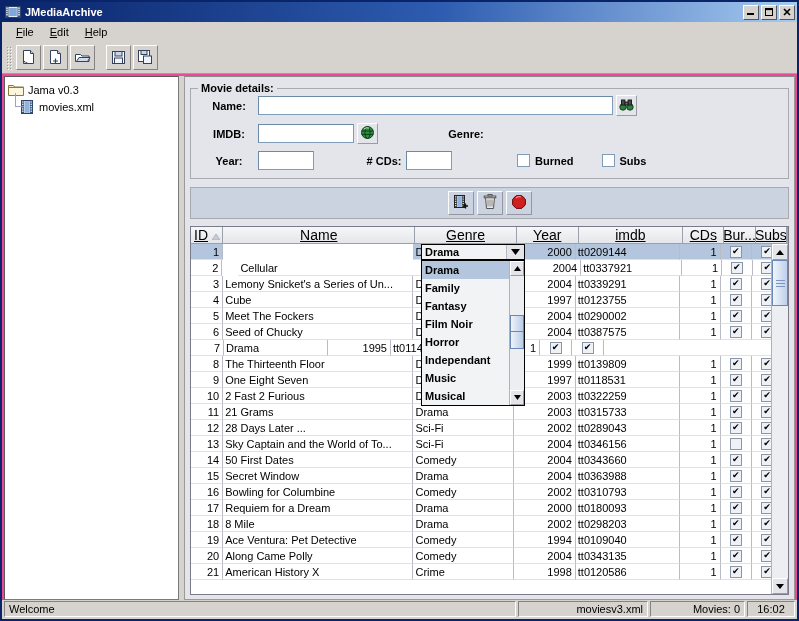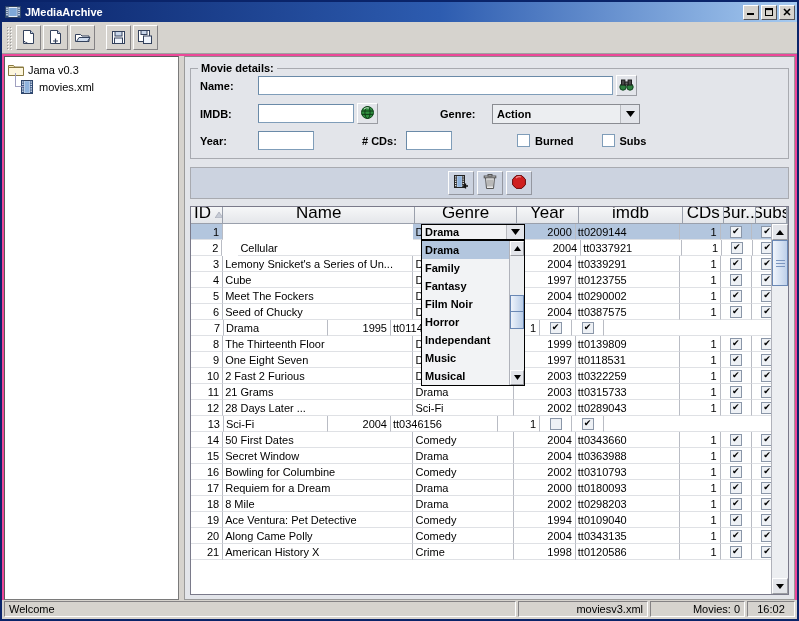--- a/index.html
+++ b/index.html
@@ -119,21 +119,21 @@
     background: #e3e5ea;
     flex: 0 0 auto;
   }
   .groupbox-title {
     position: absolute; top: -7px; left: 7px;
     background: #e3e5ea; padding: 0 3px;
     font-weight: bold; font-size: 11px; color: #000;
   }
   .frow { display: flex; align-items: center; margin-bottom: 7px; }
   .frow:last-child { margin-bottom: 0; }
-  .flabel { font-weight: bold; font-size: 11px; color: #000; }
+  .flabel { font-weight: bold; font-size: 11px; color: #000; text-align: center; }
   .tfield {
     background: #fff;
     border: 1px solid #7f9db9;
     border-top-color:#6a8aa8; border-left-color:#6a8aa8;
     height: 19px;
   }
   .icon-btn {
     width: 21px; height: 21px;
     background: #e3e5ea;
     border: 1px solid #fff;
@@ -185,22 +185,22 @@
     background: #fff;
     min-height: 0; position: relative;
     overflow: hidden;
   }
   .thead { display: flex; height: 17px; flex: 0 0 auto; background: #eceef1; }
   .th {
     background: linear-gradient(to bottom, #f6f7f8, #e4e6ea);
     border-right: 1px solid #9aa0ac;
     border-bottom: 1px solid #9aa0ac;
     display: flex; align-items: flex-end; justify-content: center;
-    font-size: 17px; color: #000;
-    overflow: hidden; white-space: nowrap;
+    font-size: 14px; color: #000;
+    overflow: hidden; white-space: nowrap; text-decoration: underline;
   }
   .th.left { justify-content: flex-start; padding-left: 3px; }
   .tbody { flex: 1 1 auto; position: relative; overflow: hidden; }
   .trow { display: flex; height: 16px; }
   .trow.sel .td { background: #b3c6de; }
   .td {
     border-right: 1px solid #b9bcc4;
     border-bottom: 1px solid #dfe1e5;
     display: flex; align-items: center;
     font-size: 11px; color: #000; background: #fff;
@@ -343,20 +343,25 @@
           </svg>
       </span>
       <span class="win-btn">
         <svg width="10" height="10" viewBox="0 0 10 10">
             <path d="M2 2 L8 8 M8 2 L2 8" stroke="#000" stroke-width="1.6"></path>
           </svg>
       </span>
     </span>
   </div>
 
+  <div class="menubar">
+    <span class="menu-item"><u>F</u><span>ile</span></span>
+    <span class="menu-item"><u>E</u><span>dit</span></span>
+    <span class="menu-item"><u>H</u><span>elp</span></span>
+  </div>
 
   <div class="toolbar">
     <span class="grip"></span>
     <span class="tb-btn">
       <svg width="17" height="17" viewBox="0 0 17 17">
         <path d="M3.5 1.5 h7 l3 3 v10 h-10 z" fill="#fff" stroke="#33415c"></path>
         <path d="M10.5 1.5 v3 h3" fill="#c8d6ea" stroke="#33415c"></path>
         <path d="M3 11 l2.5 2.5 M4 13.5 l1.2 1.2 M6 12.8 l1.2 1.2" stroke="#33415c" stroke-width="1"></path>
       </svg>
     </span>
@@ -457,28 +462,20 @@
             <span>
               <svg width="15" height="15" viewBox="0 0 15 15">
                 <circle cx="7.5" cy="7.5" r="6" fill="#2f8f3f" stroke="#10481c"></circle>
                 <path d="M1.8 6 h11.4 M1.8 9.4 h11.4" stroke="#0f3d18" fill="none"></path>
                 <ellipse cx="7.5" cy="7.5" rx="2.6" ry="6" fill="none" stroke="#0f3d18"></ellipse>
                 <path d="M4 4 a5 5 0 0 1 5 -1" stroke="#cdebd2" fill="none"></path>
               </svg>
             </span>
           </span>
           <span class="flabel" style="margin-left:62px;width:52px">Genre:</span>
-          <span class="combo" style="width:148px">
-            <span class="combo-text">Action</span>
-            <span class="combo-arrow">
-              <svg width="9" height="6" viewBox="0 0 9 6">
-                  <path d="M0 0 L9 0 L4.5 6 z" fill="#000"></path>
-                </svg>
-            </span>
-          </span>
         </div>
 
         <div class="frow">
           <span class="flabel" style="width:58px">Year:</span>
           <input class="tfield" style="width: 56px;" type="text" value="">
           <span class="flabel" style="margin-left:48px;width:44px"># CDs:</span>
           <input class="tfield" style="width: 46px;" type="text" value="">
           <span class="cbx" style="margin-left:65px"></span>
           <span class="flabel" style="margin-left:5px">Burned</span>
           <span class="cbx" style="margin-left:28px"></span>
@@ -741,20 +738,21 @@
                 <div class="td ctr" style="width: 32px;">
                   <span class="cellcbx">✔</span>
                 </div>
                 <div class="td ctr" style="width: 32px;">
                   <span class="cellcbx">✔</span>
                 </div>
                 <div class="td" style="flex: 1 1 auto;"></div>
               </div>
               <div class="trow">
                 <div class="td num" style="width: 33px;">13</div>
+                <div class="td" style="width: 196px;">Sky Captain and the World of To...</div>
                 <div class="td" style="width: 104px;">Sci-Fi</div>
                 <div class="td num" style="width: 63px;">2004</div>
                 <div class="td" style="width: 107px;">tt0346156</div>
                 <div class="td num" style="width: 42px;">1</div>
                 <div class="td ctr" style="width: 32px;">
                   <span class="cellcbx"></span>
                 </div>
                 <div class="td ctr" style="width: 32px;">
                   <span class="cellcbx">✔</span>
                 </div>

